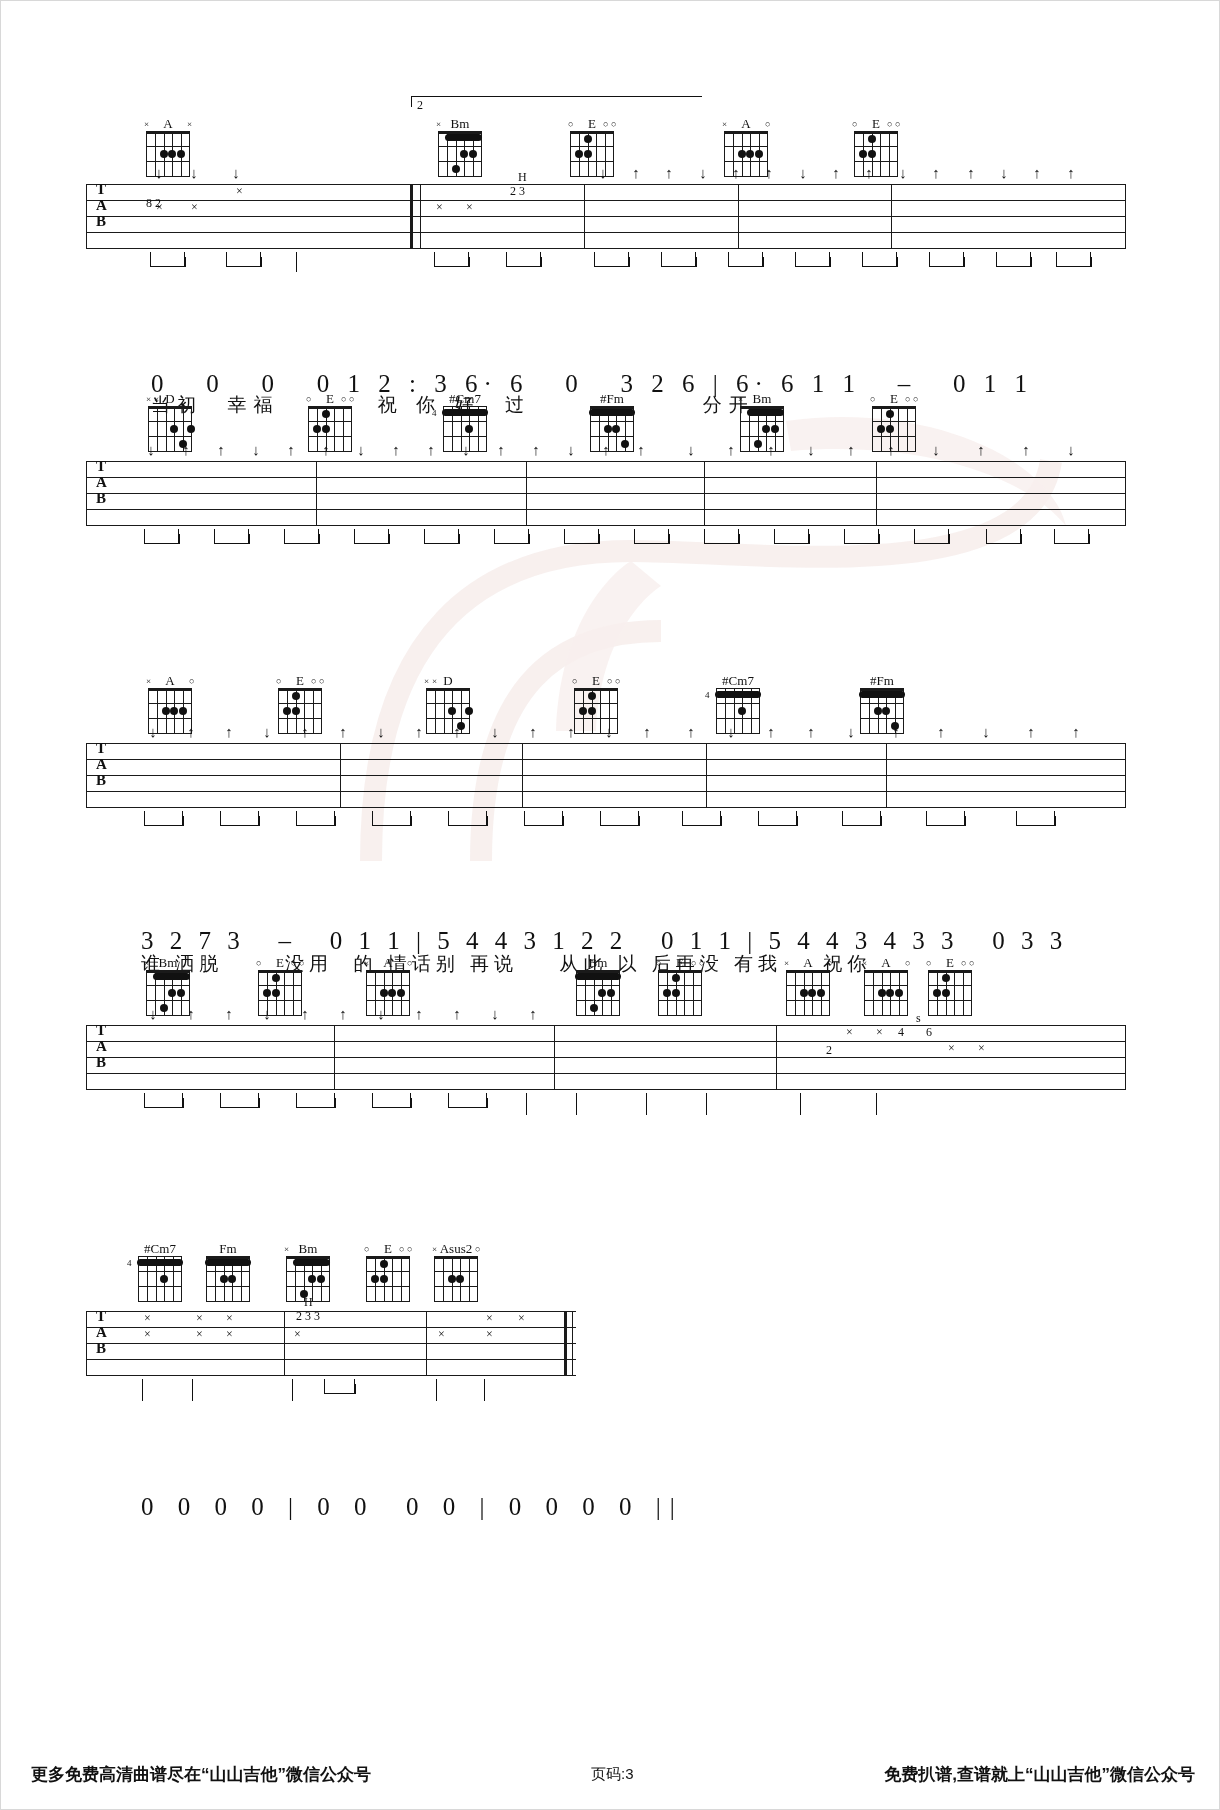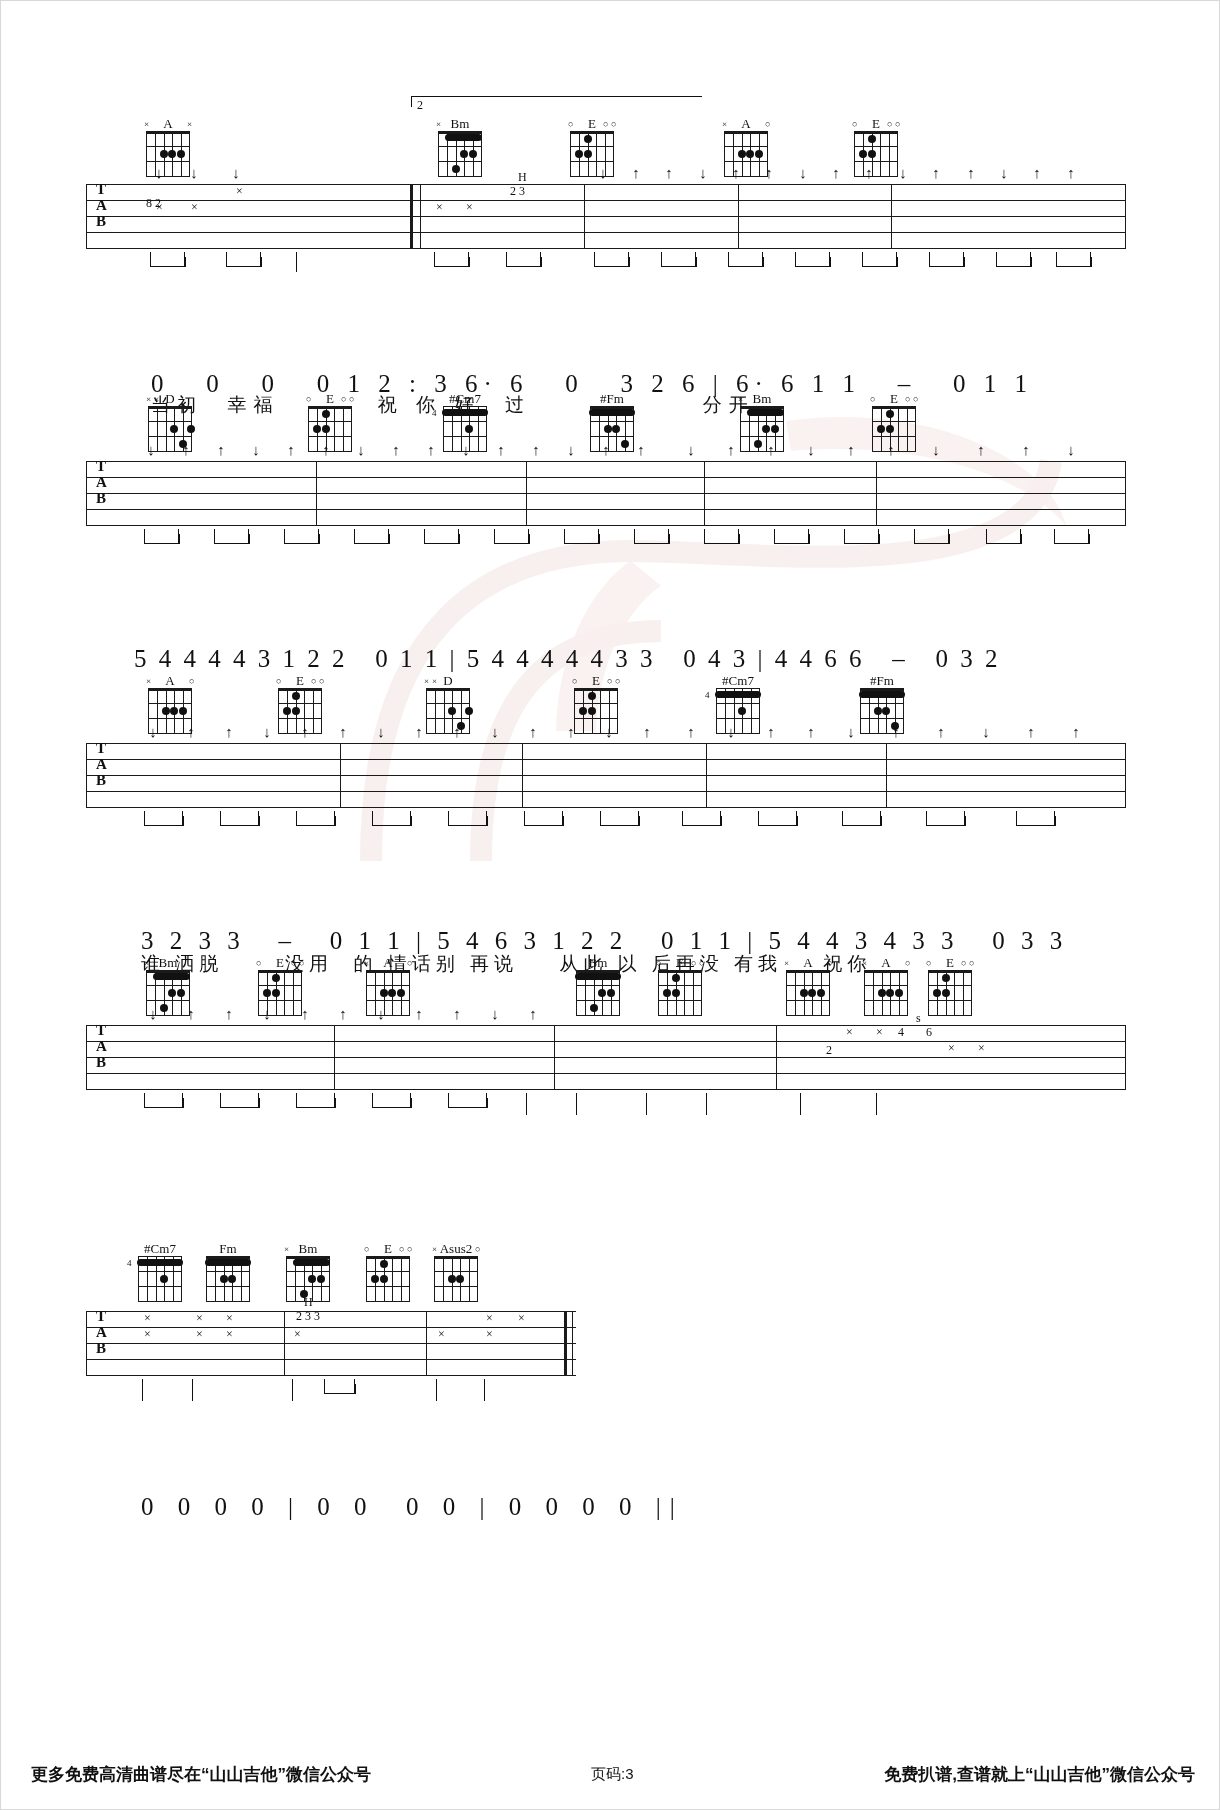--- a/index.html
+++ b/index.html
@@ -493,23 +493,20 @@
         <div class="stem" style="left:862px;top:68px"></div>
       <div class="beam" style="left:828px;top:73px;width:34px"></div>
       <div class="stem" style="left:900px;top:68px"></div>
         <div class="stem" style="left:934px;top:68px"></div>
       <div class="beam" style="left:900px;top:73px;width:34px"></div>
       <div class="stem" style="left:968px;top:68px"></div>
         <div class="stem" style="left:1002px;top:68px"></div>
       <div class="beam" style="left:968px;top:73px;width:34px"></div>
     </div>
 
-    <div class="numrow" style="top:210px;">
-      <div class="seg" style="left:133px;letter-spacing:3px;">5 4 4 4 4 3 1 2 2   0 1 1 | 5 4 4 4 4 4 3 3   0 4 3 | 4 4 6 6   –   0 3 2</div>
-    </div>
   </div>
 
   <div class="system" style="top:660px;height:275px;">
     <div class="chord" style="left:142px;top:12px;">
       <div class="nm">A</div>
       <div class="grid">
         <div class="h nut" style="top:0"></div>
           <div class="h" style="top:15px"></div>
           <div class="h" style="top:30px"></div>
           <div class="h" style="top:45px"></div>
@@ -699,21 +696,21 @@
       <div class="beam" style="left:756px;top:73px;width:38px"></div>
       <div class="stem" style="left:840px;top:68px"></div>
         <div class="stem" style="left:878px;top:68px"></div>
       <div class="beam" style="left:840px;top:73px;width:38px"></div>
       <div class="stem" style="left:930px;top:68px"></div>
         <div class="stem" style="left:968px;top:68px"></div>
       <div class="beam" style="left:930px;top:73px;width:38px"></div>
     </div>
 
     <div class="numrow" style="top:210px;">
-      <div class="seg" style="left:140px;letter-spacing:5px;">3 2 3 3   –   0 1 1 | 5 4 6 3 1 2 2   0 1 1 | 5 4 4 3 4 3 3   0 3 3</div>
+      <div class="seg" style="left:140px;letter-spacing:5px;">3 2 7 3   –   0 1 1 | 5 4 4 3 1 2 2   0 1 1 | 5 4 4 3 4 3 3   0 3 3</div>
     </div>
     <div class="lyrrow" style="top:246px;">
       <div class="seg" style="left:140px;letter-spacing:5px;">谁 洒脱      没用  的 情话别 再说    从此 以 后再没 有我    祝你</div>
     </div>
   </div>
 
   <div class="system" style="top:942px;height:275px;">
     <div class="chord" style="left:140px;top:12px;">
       <div class="nm">Bm</div>
       <div class="grid">

